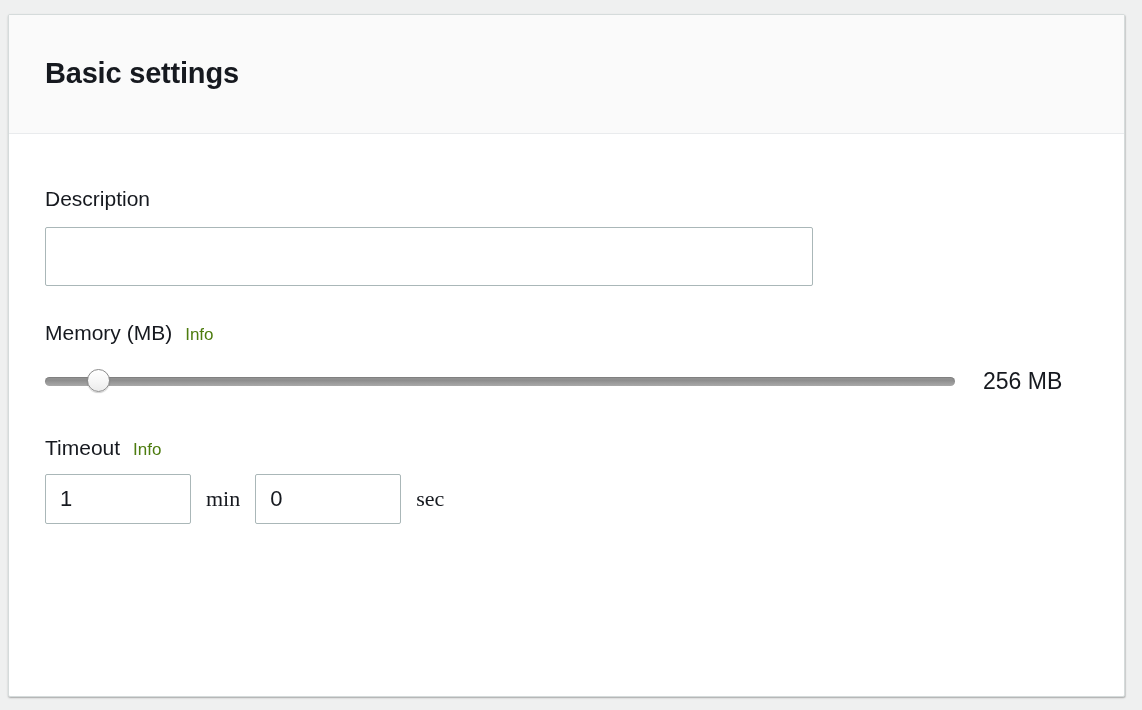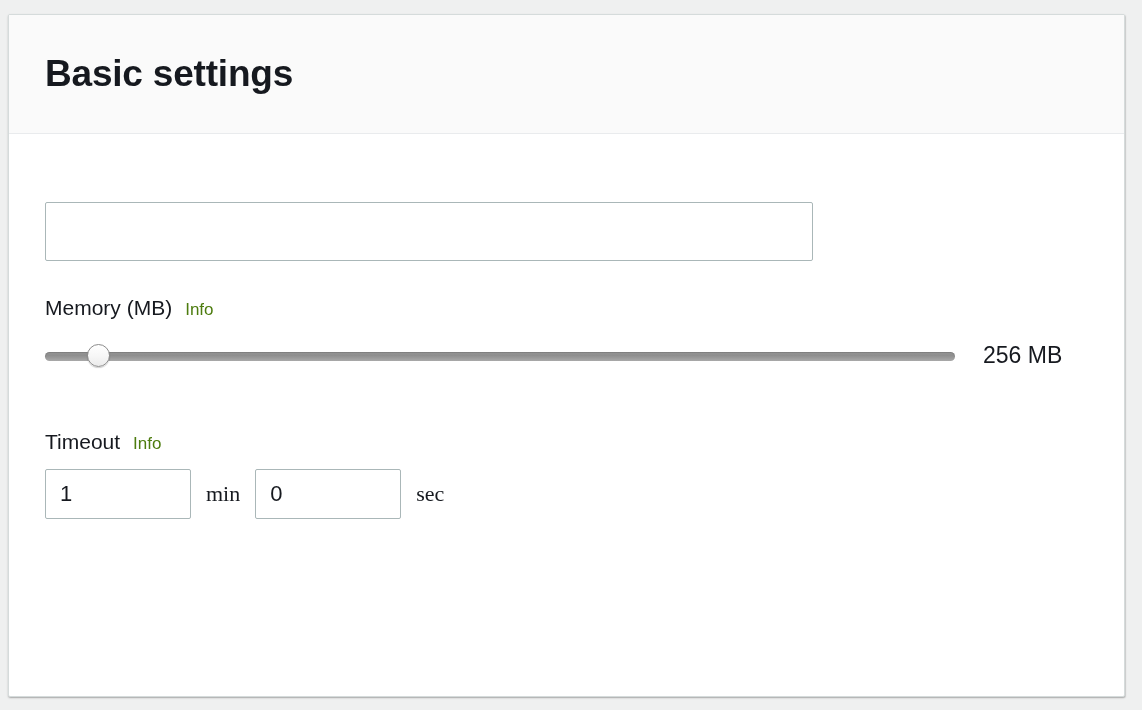--- a/index.html
+++ b/index.html
@@ -31,21 +31,21 @@
   .panel-header {
     height: 119px;
     background: #fafafa;
     border-bottom: 1px solid #e9ebed;
     box-sizing: border-box;
     display: flex;
     align-items: center;
     padding-left: 36px;
   }
   .panel-title {
-    font-size: 37px;
+    font-size: 29px;
     font-weight: bold;
     color: #16191f;
     letter-spacing: -0.2px;
     line-height: 1.1;
   }
 
   .panel-body {
     padding: 52px 36px 0 36px;
   }
 
@@ -128,21 +128,21 @@
     cursor: grab;
   }
   .slider-value {
     margin-left: 28px;
     font-size: 23px;
     color: #16191f;
     white-space: nowrap;
   }
 
   
-  .timeout-block { margin-top: 60px; }
+  .timeout-block { margin-top: 40px; }
 
   .timeout-row {
     display: flex;
     align-items: center;
     margin-top: 14px;
   }
   .num-input {
     width: 146px;
     height: 50px;
     border: 1px solid #aab7b8;
@@ -170,20 +170,23 @@
 
 <div class="panel">
 
   <div class="panel-header">
     <div class="panel-title">Basic settings</div>
   </div>
 
   <div class="panel-body">
 
     <div>
+      <div class="field-label">
+        <span>Description</span>
+      </div>
       <input class="text-input" type="text" placeholder="" style="">
     </div>
 
     <div class="memory-block">
       <div class="field-label">
         <span>Memory (MB)</span>
         <span class="info-link">Info</span>
       </div>
 
       <div class="slider-row">

